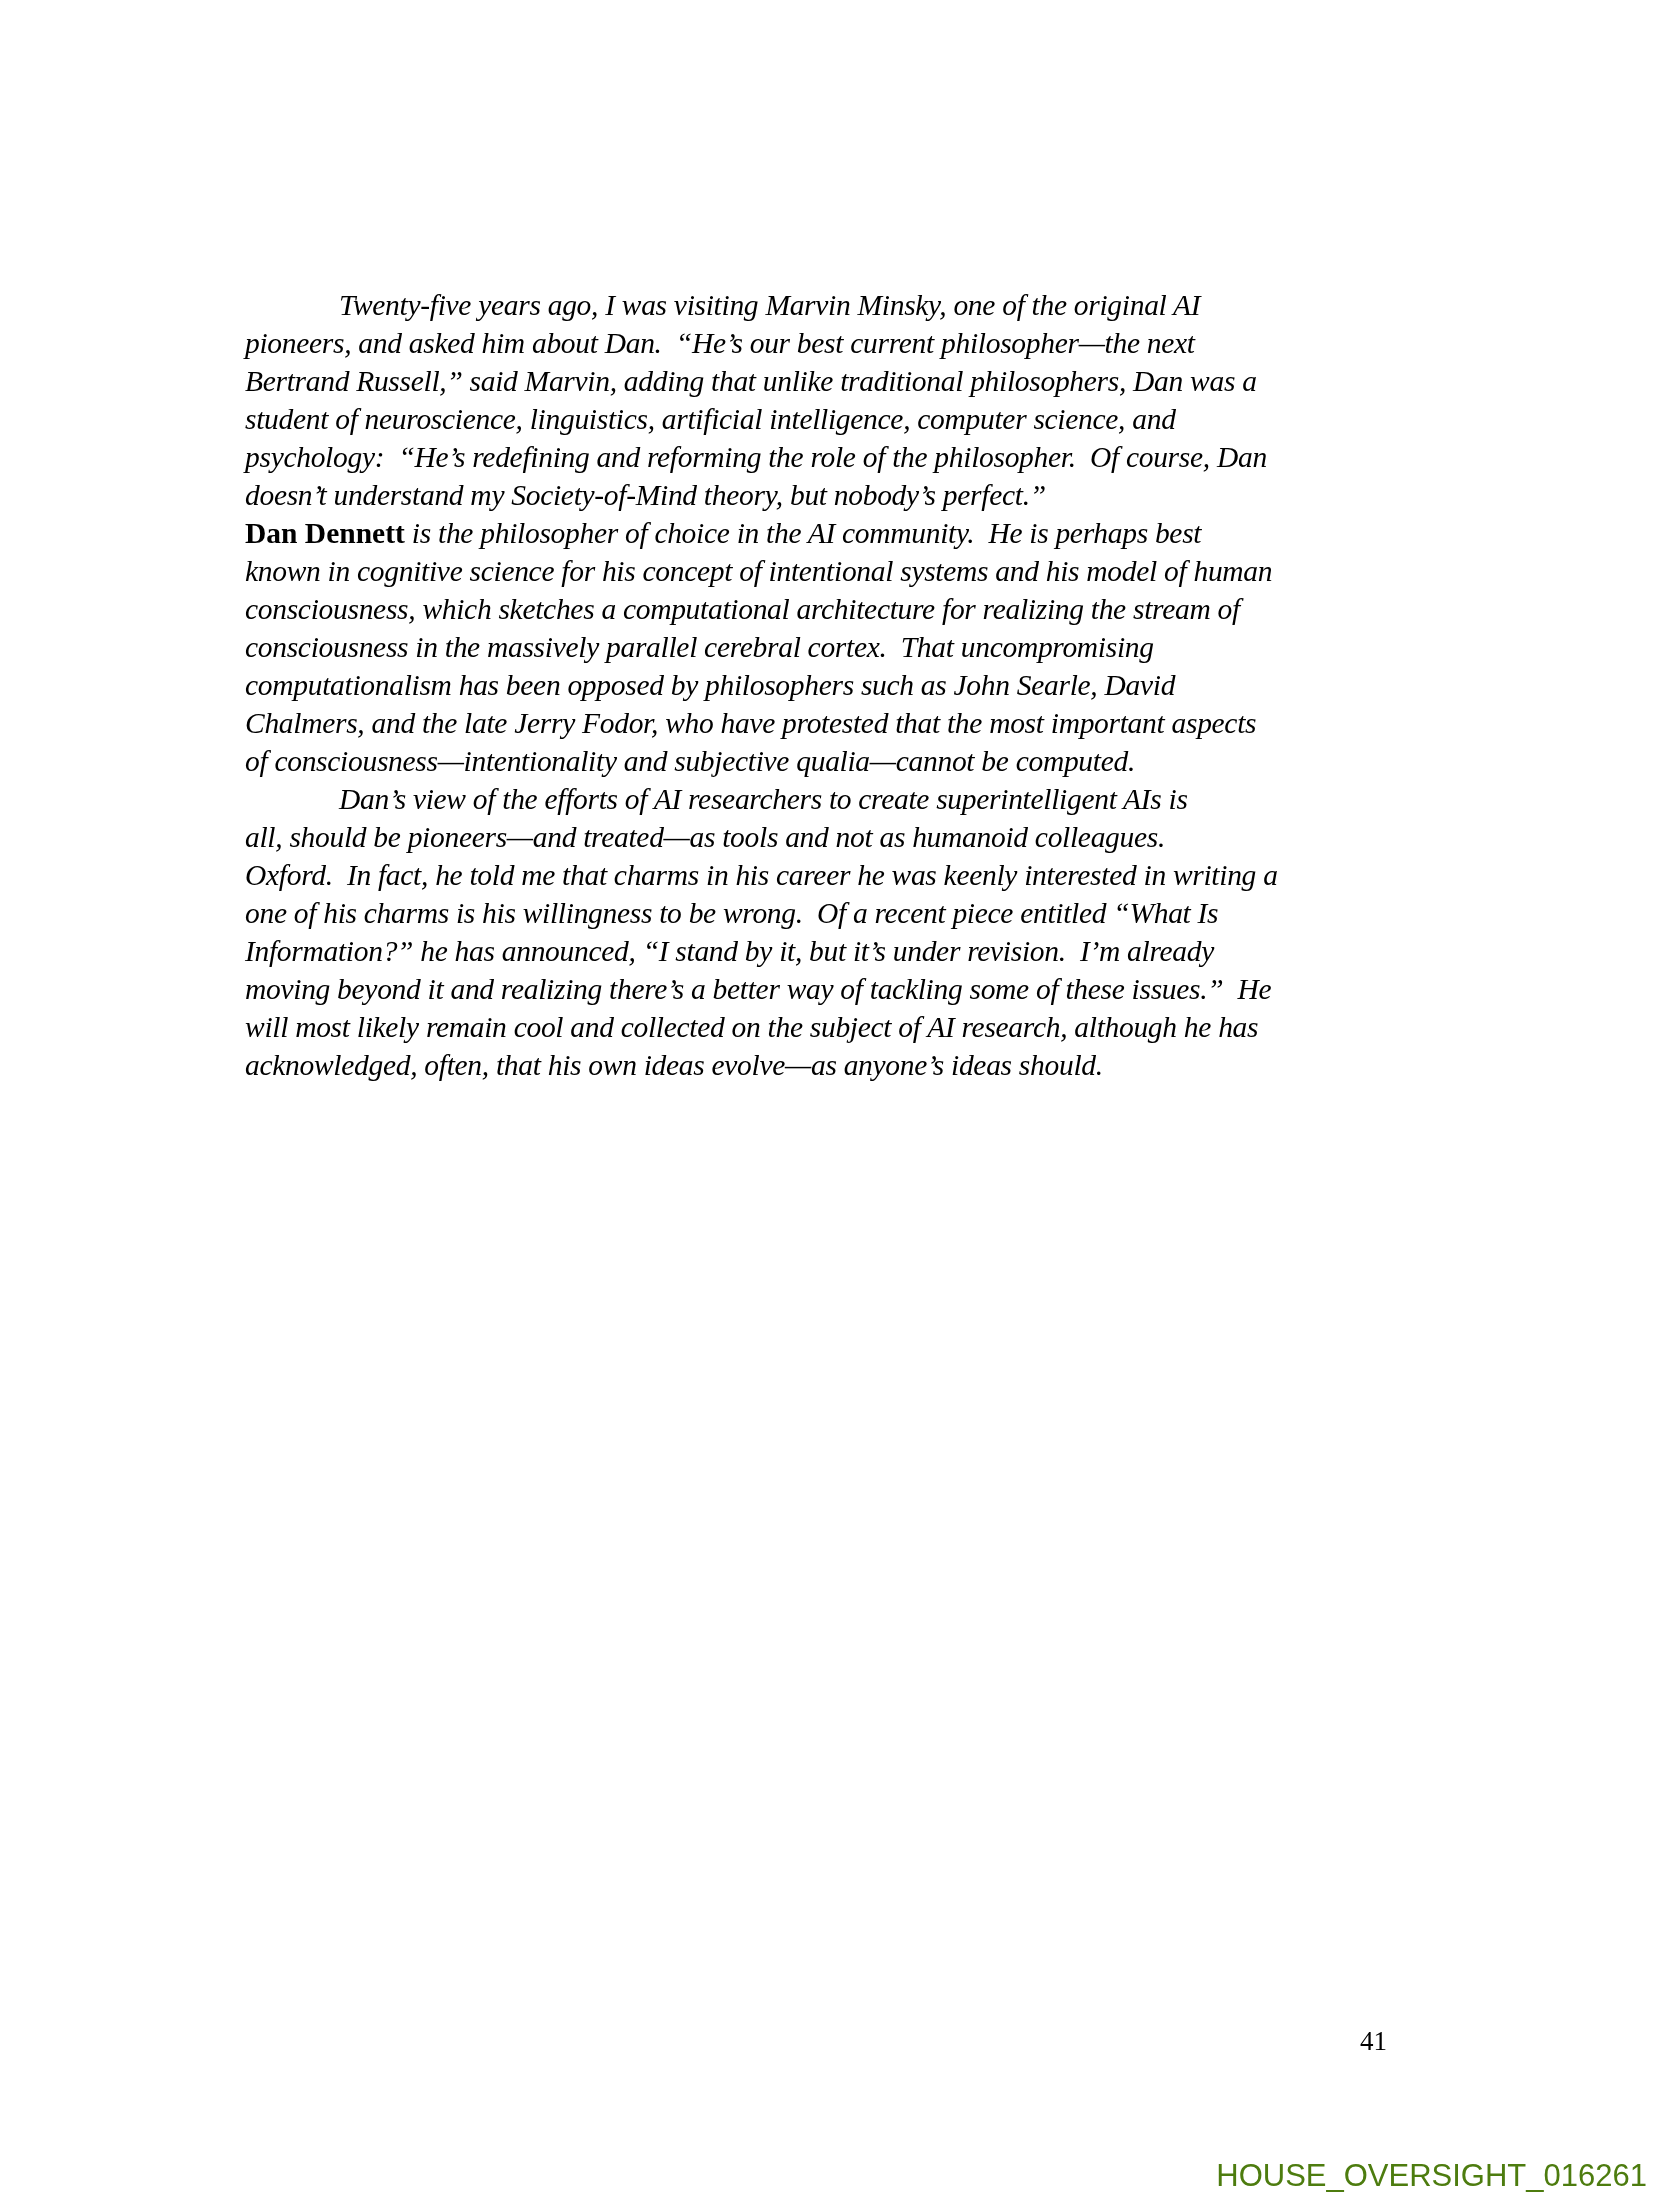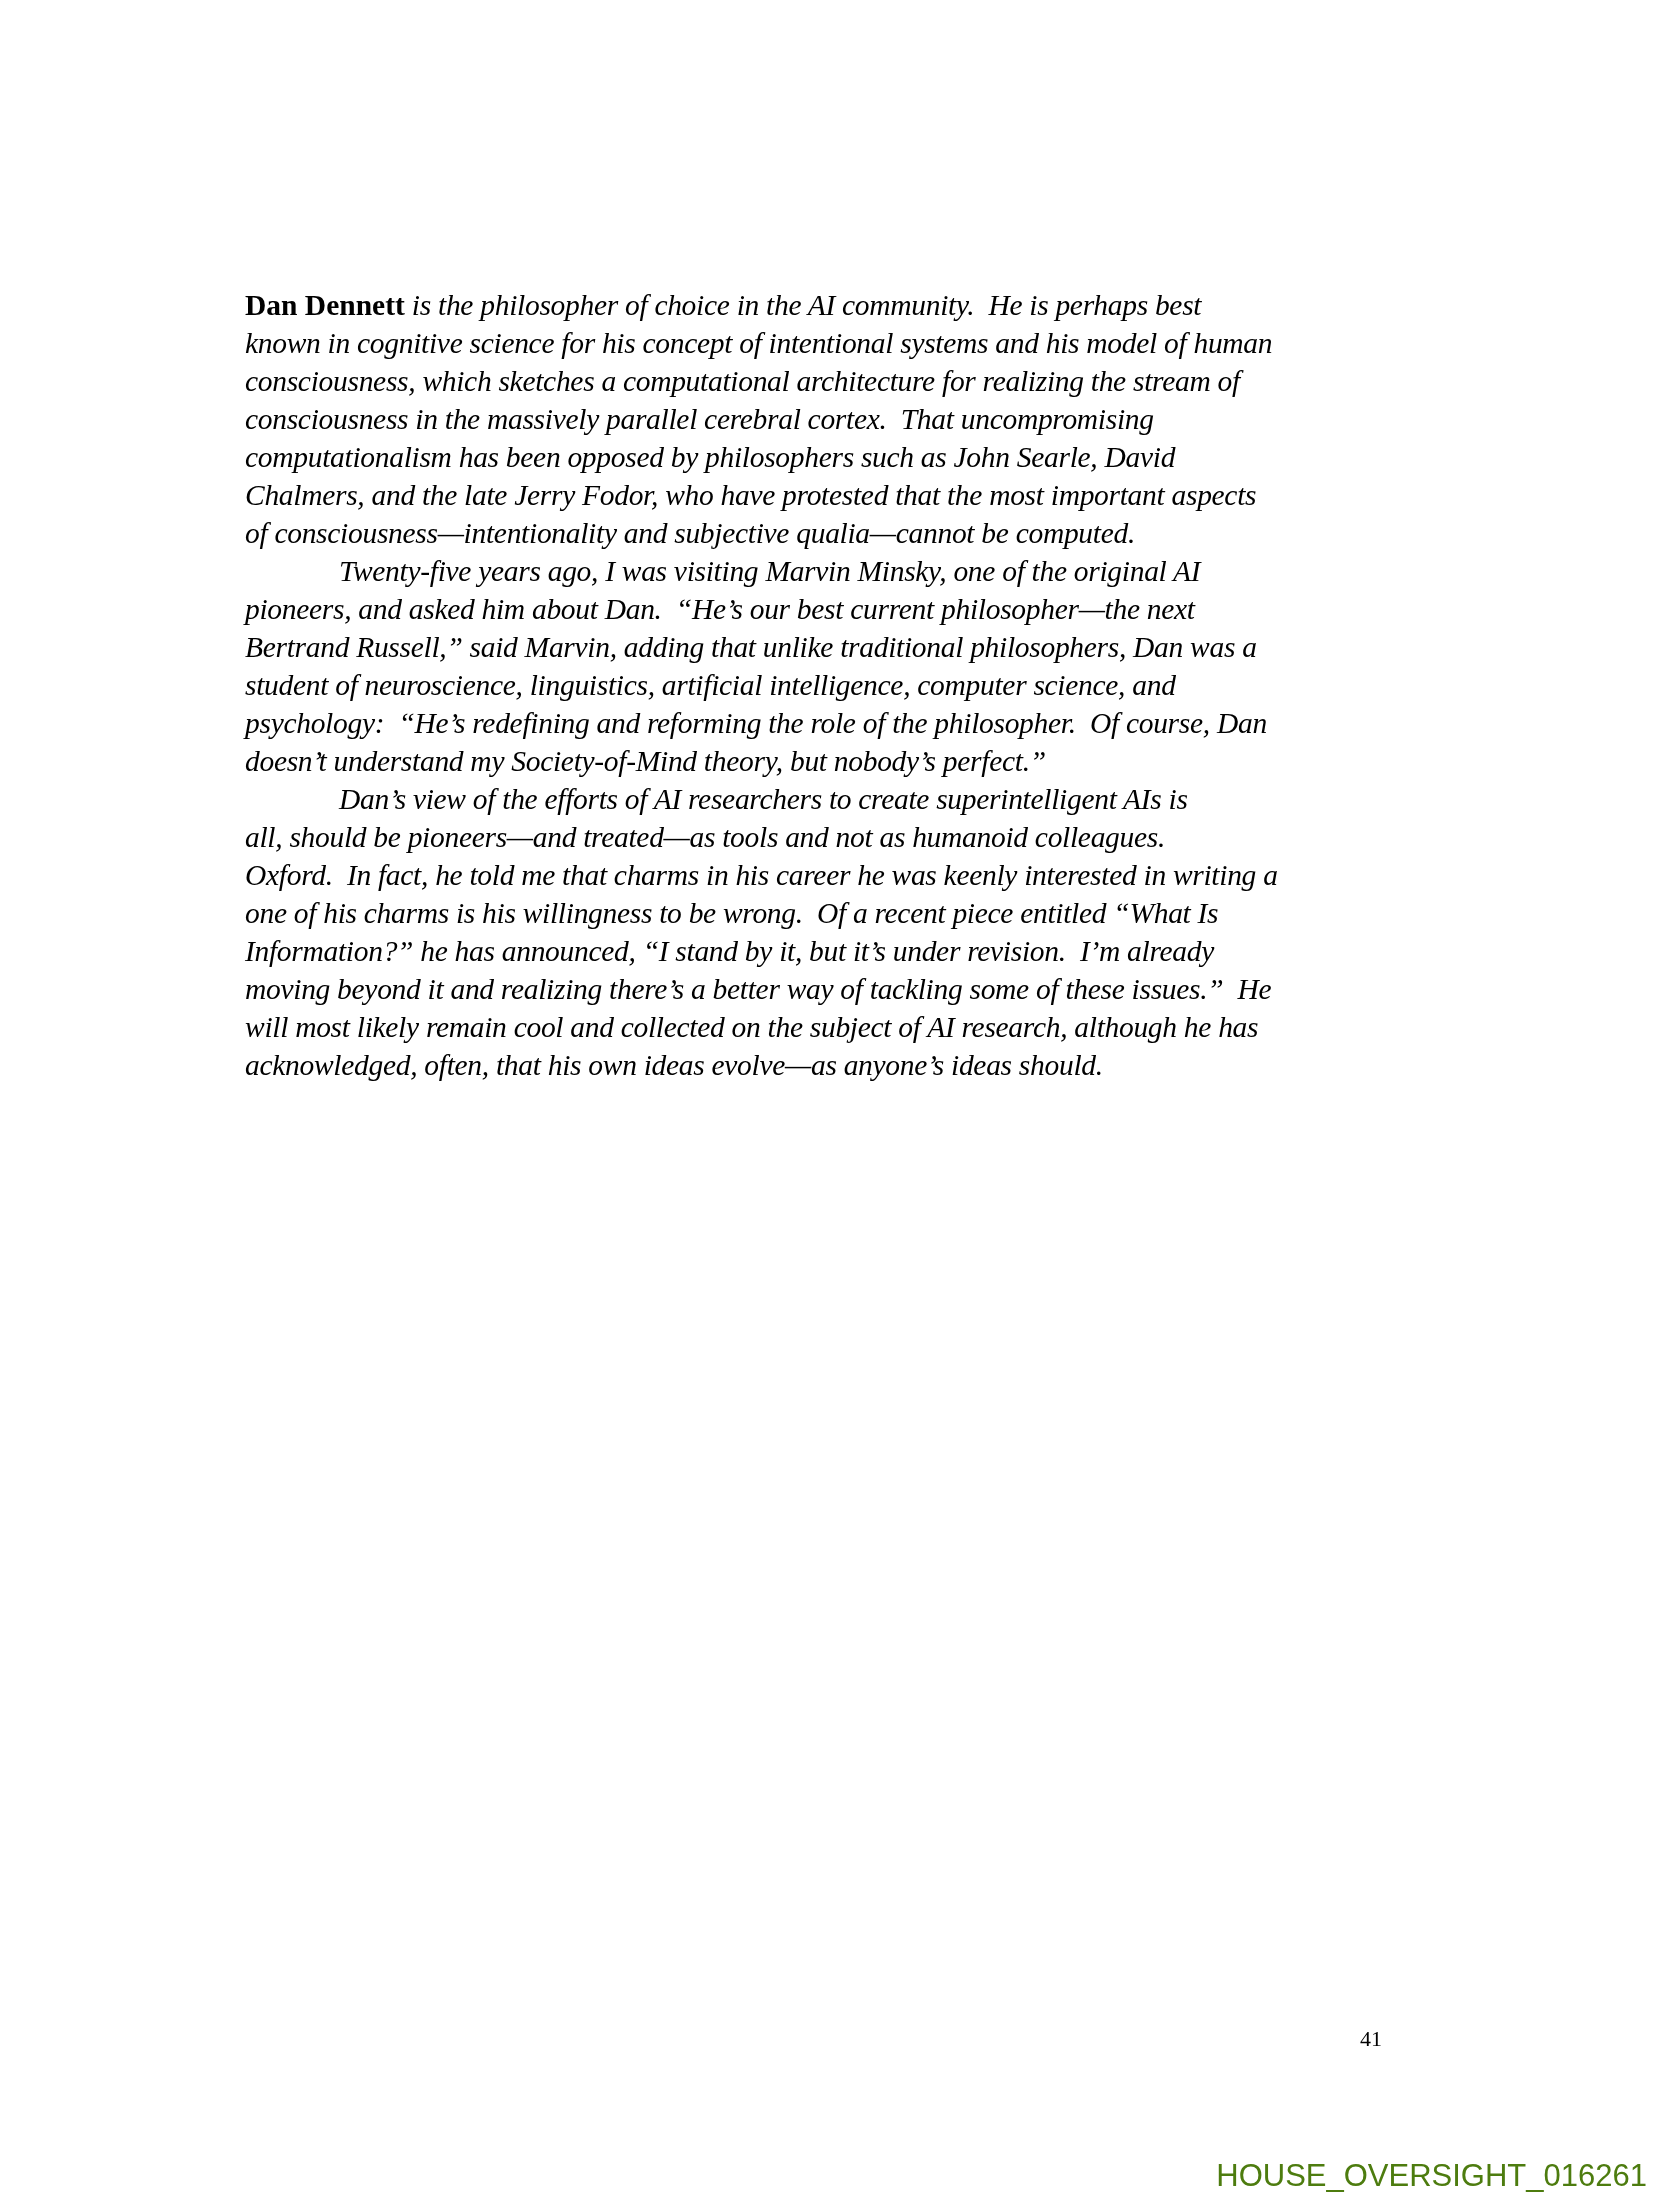--- a/index.html
+++ b/index.html
@@ -41,57 +41,57 @@
     font-style: normal;
     font-weight: 700;
     letter-spacing: 0;
   }
   .page-number {
     position: absolute;
     top: 2026px;
     left: 1360px;
     font-family: "Liberation Serif", serif;
     font-style: normal;
-    font-size: 22px;
+    font-size: 27px;
     color: #000000;
   }
   .bates-stamp {
     position: absolute;
     top: 2158px;
     right: 22px;
     font-family: "Liberation Sans", sans-serif;
     font-size: 31px;
     color: #4d7c0f;
     white-space: pre;
   }
 </style>
 </head>
 <body>
 
 <div class="page">
 
   <div class="text-block">
 
     <div class="paragraph">
+      <div class="line indent">Twenty-five years ago, I was visiting Marvin Minsky, one of the original AI</div>
+      <div class="line">pioneers, and asked him about Dan.  “He’s our best current philosopher—the next</div>
+      <div class="line">Bertrand Russell,” said Marvin, adding that unlike traditional philosophers, Dan was a</div>
+      <div class="line">student of neuroscience, linguistics, artificial intelligence, computer science, and</div>
+      <div class="line">psychology:  “He’s redefining and reforming the role of the philosopher.  Of course, Dan</div>
+      <div class="line">doesn’t understand my Society-of-Mind theory, but nobody’s perfect.”</div>
+    </div>
+
+    <div class="paragraph">
       <div class="line"><span class="lead">Dan Dennett</span><span> is the philosopher of choice in the AI community.  He is perhaps best</span></div>
       <div class="line">known in cognitive science for his concept of intentional systems and his model of human</div>
       <div class="line">consciousness, which sketches a computational architecture for realizing the stream of</div>
       <div class="line">consciousness in the massively parallel cerebral cortex.  That uncompromising</div>
       <div class="line">computationalism has been opposed by philosophers such as John Searle, David</div>
       <div class="line">Chalmers, and the late Jerry Fodor, who have protested that the most important aspects</div>
       <div class="line">of consciousness—intentionality and subjective qualia—cannot be computed.</div>
-    </div>
-
-    <div class="paragraph">
-      <div class="line indent">Twenty-five years ago, I was visiting Marvin Minsky, one of the original AI</div>
-      <div class="line">pioneers, and asked him about Dan.  “He’s our best current philosopher—the next</div>
-      <div class="line">Bertrand Russell,” said Marvin, adding that unlike traditional philosophers, Dan was a</div>
-      <div class="line">student of neuroscience, linguistics, artificial intelligence, computer science, and</div>
-      <div class="line">psychology:  “He’s redefining and reforming the role of the philosopher.  Of course, Dan</div>
-      <div class="line">doesn’t understand my Society-of-Mind theory, but nobody’s perfect.”</div>
     </div>
 
     <div class="paragraph">
       <div class="line indent">Dan’s view of the efforts of AI researchers to create superintelligent AIs is</div>
       <div class="line">all, should be pioneers—and treated—as tools and not as humanoid colleagues.</div>
     </div>
 
     <div class="paragraph">
       <div class="line">Oxford.  In fact, he told me that charms in his career he was keenly interested in writing a</div>
       <div class="line">one of his charms is his willingness to be wrong.  Of a recent piece entitled “What Is</div>

